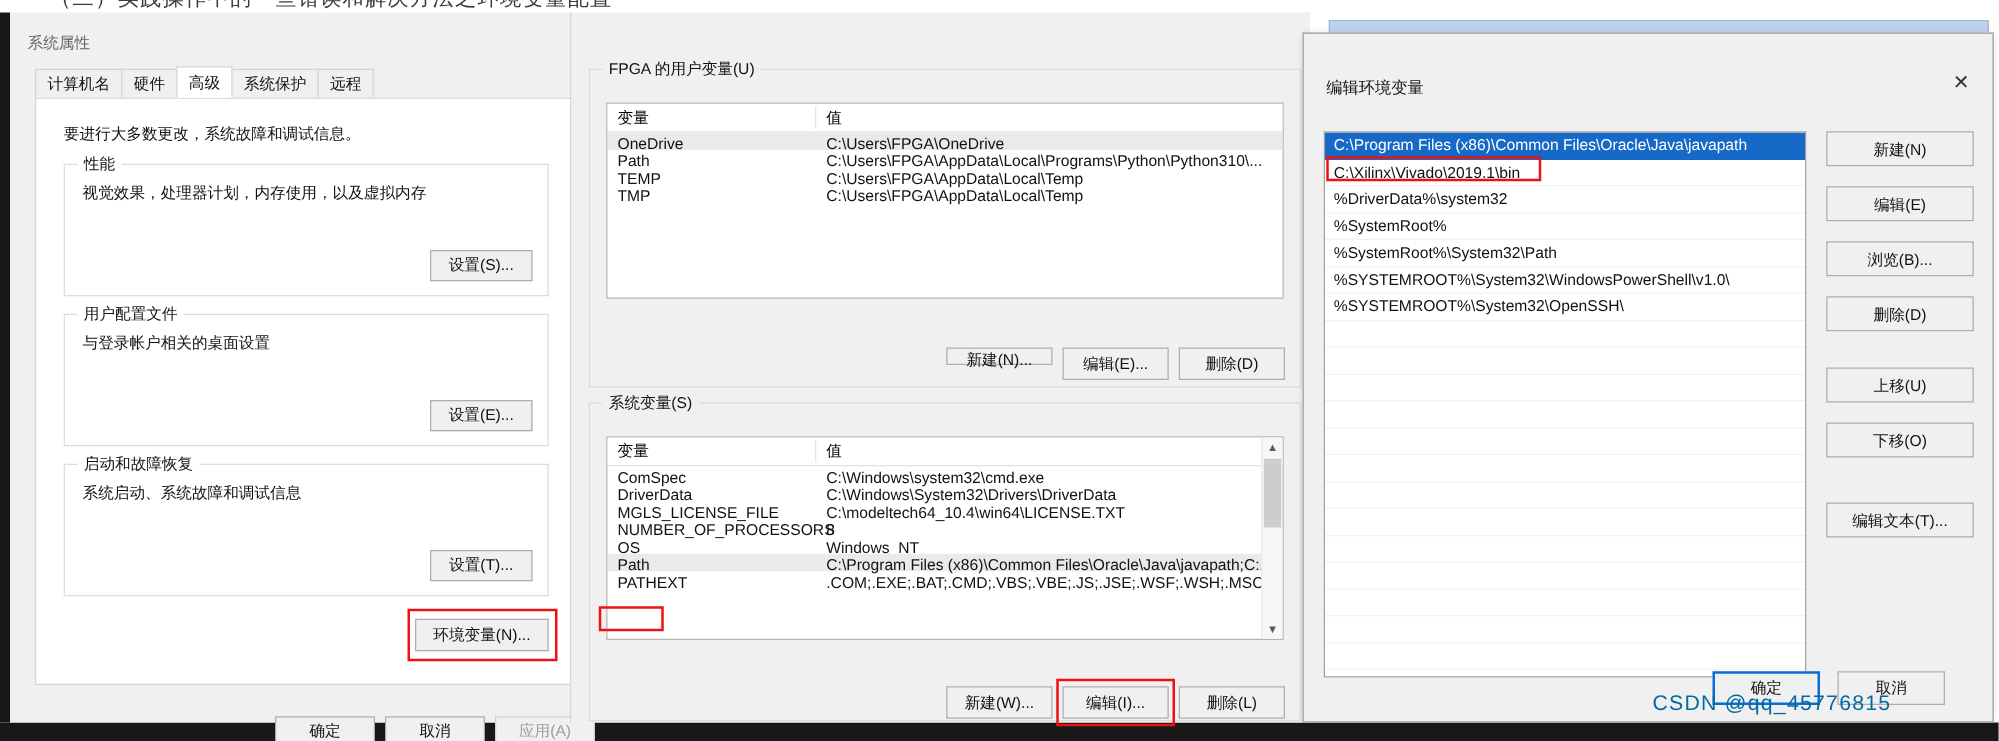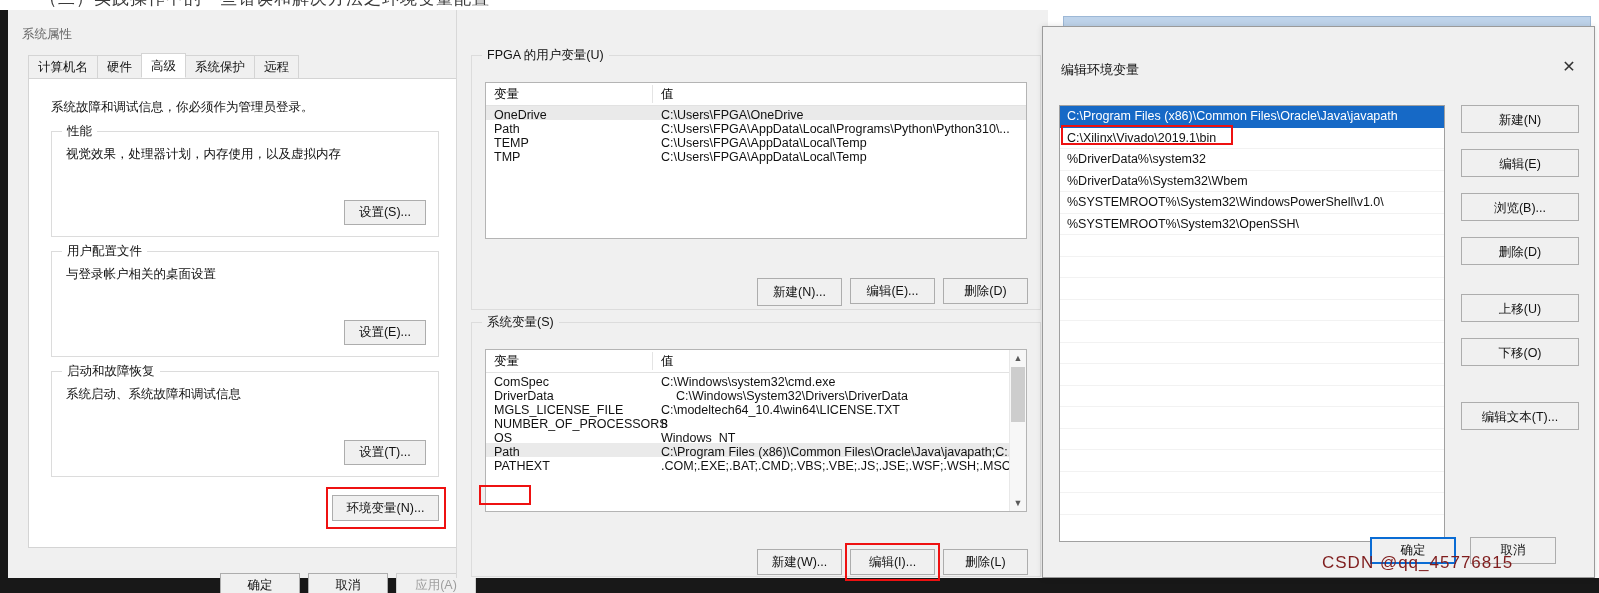--- a/index.html
+++ b/index.html
@@ -89,21 +89,21 @@
     font-size:16px;color:#333;cursor:default;
   }
   .plist{
     position:absolute;left:16px;top:78px;width:386px;height:437px;
     background:#fff;border:1px solid #a0a0a0;box-sizing:border-box;overflow:hidden;
   }
   .plist .prow{height:20.5px;line-height:20.5px;padding-left:7px;font-size:12.5px;color:#111;border-bottom:1px solid #f2f2f2;white-space:nowrap;}
   .plist .prow.sel{background:#1669c6;color:#fff;border-bottom:1px solid #1669c6;}
   .sidebtn{position:absolute;left:418px;width:118px;height:28px;line-height:26px;}
   .watermark{
-    position:absolute;left:1322px;top:553px;font-size:17px;color:#7f1d1d;
+    position:absolute;left:1322px;top:553px;font-size:17px;color:#0369a1;
     letter-spacing:1px;white-space:nowrap;font-family:"Liberation Sans","DejaVu Sans",sans-serif;
   }
 </style>
 </head>
 <body>
 
 <div id="cutoff-top">
   <span class="ghost">（二）实践操作中的一些错误和解决方法之环境变量配置</span>
 </div>
 <div id="band-dark-left"></div>
@@ -114,21 +114,21 @@
 
   <div class="tabstrip">
     <div class="tab">计算机名</div>
     <div class="tab">硬件</div>
     <div class="tab active">高级</div>
     <div class="tab">系统保护</div>
     <div class="tab">远程</div>
   </div>
 
   <div class="tabpane">
-    <div class="pane-note">系统故障和调试信息，你必须作为管理员登录。</div>
+    <div class="pane-note">要进行大多数更改，系统故障和调试信息。</div>
 
     <div class="group" style="left:22px;top:52px;width:388px;height:106px;">
       <span class="group-legend">性能</span>
       <span class="group-desc">视觉效果，处理器计划，内存使用，以及虚拟内存</span>
       <button class="btn" style="position:absolute;right:12px;bottom:11px;width:82px;height:25px;">设置(S)...</button>
     </div>
 
     <div class="group" style="left:22px;top:172px;width:388px;height:106px;">
       <span class="group-legend">用户配置文件</span>
       <span class="group-desc">与登录帐户相关的桌面设置</span>
@@ -173,41 +173,41 @@
     <div class="lvw-row">
       <span class="c1">TEMP</span>
       <span class="c2" style="left:175px;">C:\Users\FPGA\AppData\Local\Temp</span>
     </div>
     <div class="lvw-row">
       <span class="c1">TMP</span>
       <span class="c2" style="left:175px;">C:\Users\FPGA\AppData\Local\Temp</span>
     </div>
   </div>
 
-  <button class="btn" style="position:absolute;left:300px;top:268px;width:85px;height:28px;">新建(N)...</button>
+  <button class="btn" style="position:absolute;left:300px;top:268px;width:85px;height:14px;">新建(N)...</button>
   <button class="btn" style="position:absolute;left:393px;top:268px;width:85px;height:26px;">编辑(E)...</button>
   <button class="btn" style="position:absolute;left:486px;top:268px;width:85px;height:26px;">删除(D)</button>
 
   <div class="ev-group" style="position:absolute;left:14px;top:312px;width:570px;height:255px;">
     <span class="group-legend" style="background:#f0f0f0;">系统变量(S)</span>
   </div>
 
   <div class="lvw" style="left:28px;top:339px;width:542px;height:163px;">
     <div class="lvw-head">
       <span class="hcell" style="left:8px;">变量</span>
       <span class="hsep" style="left:166px;"></span>
       <span class="hcell" style="left:175px;">值</span>
     </div>
     <div class="lvw-row">
       <span class="c1">ComSpec</span>
       <span class="c2" style="left:175px;">C:\Windows\system32\cmd.exe</span>
     </div>
     <div class="lvw-row">
       <span class="c1">DriverData</span>
-      <span class="c2" style="left:175px;margin-left:15px;">C:\Windows\System32\Drivers\DriverData</span>
+      <span class="c2" style="left:175px;">C:\Windows\System32\Drivers\DriverData</span>
     </div>
     <div class="lvw-row">
       <span class="c1">MGLS_LICENSE_FILE</span>
       <span class="c2" style="left:175px;">C:\modeltech64_10.4\win64\LICENSE.TXT</span>
     </div>
     <div class="lvw-row">
       <span class="c1">NUMBER_OF_PROCESSORS</span>
       <span class="c2" style="left:175px;">8</span>
     </div>
     <div class="lvw-row">
@@ -241,21 +241,22 @@
 <div id="ghostbar"></div>
 
 <div id="editvar" class="win">
   <div class="ev-title">编辑环境变量</div>
   <div class="closex">✕</div>
 
   <div class="plist">
     <div class="prow sel">C:\Program Files (x86)\Common Files\Oracle\Java\javapath</div>
     <div class="prow">C:\Xilinx\Vivado\2019.1\bin</div>
     <div class="prow">%DriverData%\system32</div>
-    <div class="prow">%DriverData%\System32\Wbem</div>
+    <div class="prow">%SystemRoot%</div>
+    <div class="prow">%SystemRoot%\System32\Path</div>
     <div class="prow">%SYSTEMROOT%\System32\WindowsPowerShell\v1.0\</div>
     <div class="prow">%SYSTEMROOT%\System32\OpenSSH\</div>
     <div class="prow">&nbsp;</div>
     <div class="prow">&nbsp;</div>
     <div class="prow">&nbsp;</div>
     <div class="prow">&nbsp;</div>
     <div class="prow">&nbsp;</div>
     <div class="prow">&nbsp;</div>
     <div class="prow">&nbsp;</div>
     <div class="prow">&nbsp;</div>

